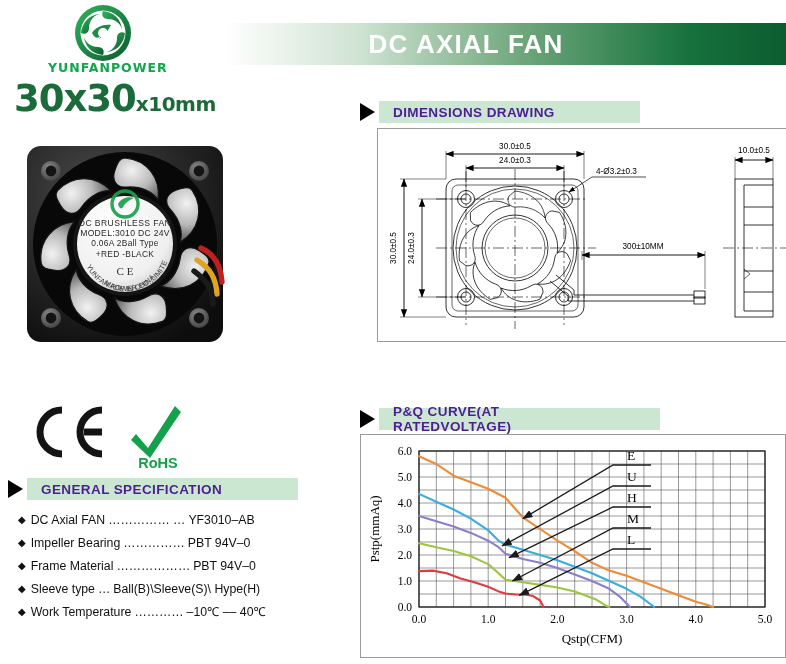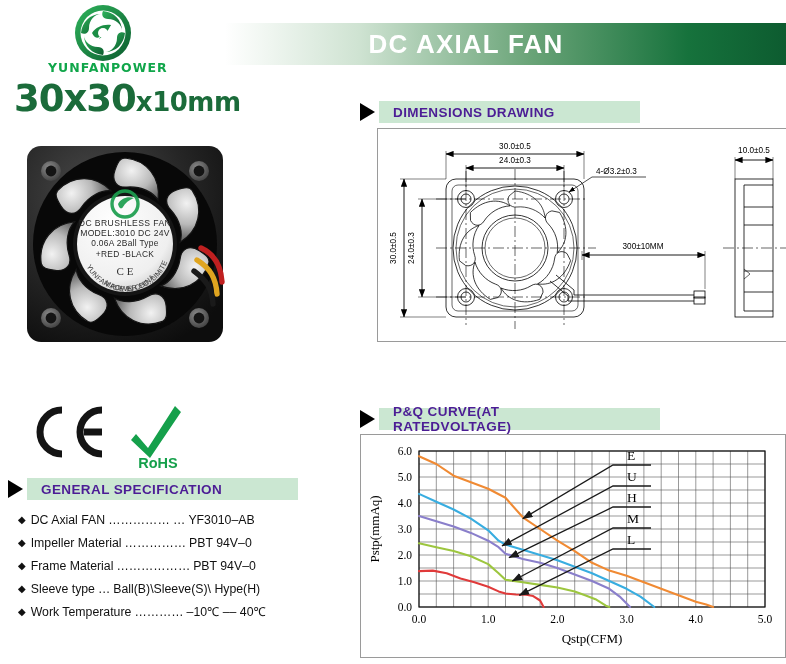--- a/index.html
+++ b/index.html
@@ -22,21 +22,21 @@
   .banner{position:absolute;left:176px;top:23px;width:610px;height:42px;
     background:linear-gradient(to right,#ffffff 0%,#ffffff 8%,#cfe3d2 30%,#6aa478 58%,#16723c 84%,#0d5c30 100%);}
   .banner-title{position:absolute;left:0;top:0;width:580px;height:42px;
     display:flex;align-items:center;justify-content:center;
     color:#ffffff;font-size:26px;font-weight:bold;letter-spacing:1.2px;
     font-family:"Liberation Sans", sans-serif;}
 
   .big-size{position:absolute;left:14px;top:80px;color:#1B6B3A;font-weight:bold;
     font-family:"DejaVu Sans", sans-serif;line-height:1;}
   .big-size .a{font-size:37px;letter-spacing:-1px;}
-  .big-size .b{font-size:26px;letter-spacing:-0.5px;text-align:center;}
+  .big-size .b{font-size:20px;letter-spacing:-0.5px;text-align:center;}
 
   
   .fan-photo{position:absolute;left:18px;top:142px;width:232px;height:222px;}
 
   
   .certs{position:absolute;left:26px;top:396px;width:180px;height:76px;}
 
   
   .sec{position:absolute;height:22px;}
   .sec .tri{position:absolute;left:0;top:2px;width:0;height:0;
@@ -222,21 +222,21 @@
 
   <div class="spec-list">
     <div class="spec-row">
       <span class="dia">◆</span>
       <span>DC Axial FAN</span>
       <span style="margin:0 3px;">…………… …</span>
       <span>YF3010–AB</span>
     </div>
     <div class="spec-row">
       <span class="dia">◆</span>
-      <span>Impeller Material</span>
+      <span>Impeller Bearing</span>
       <span style="margin:0 3px;">……………</span>
       <span>PBT 94V–0</span>
     </div>
     <div class="spec-row">
       <span class="dia">◆</span>
       <span>Frame Material</span>
       <span style="margin:0 3px;">………………</span>
       <span>PBT 94V–0</span>
     </div>
     <div class="spec-row">

